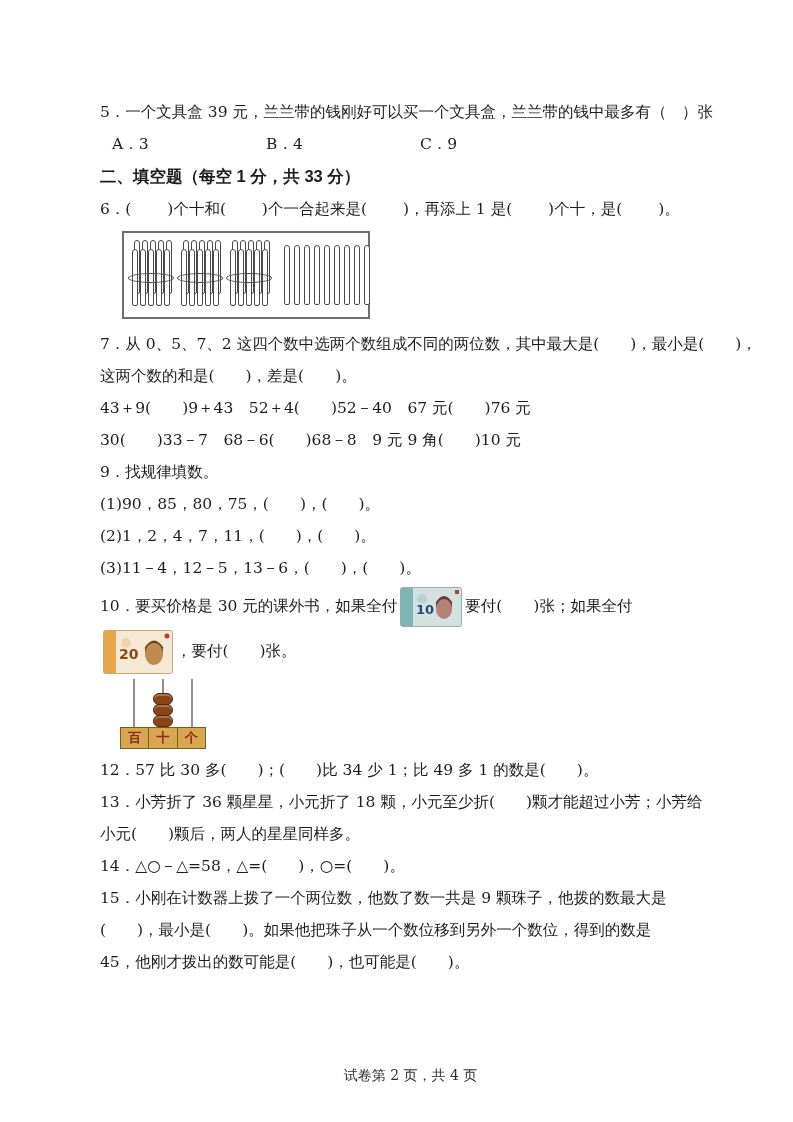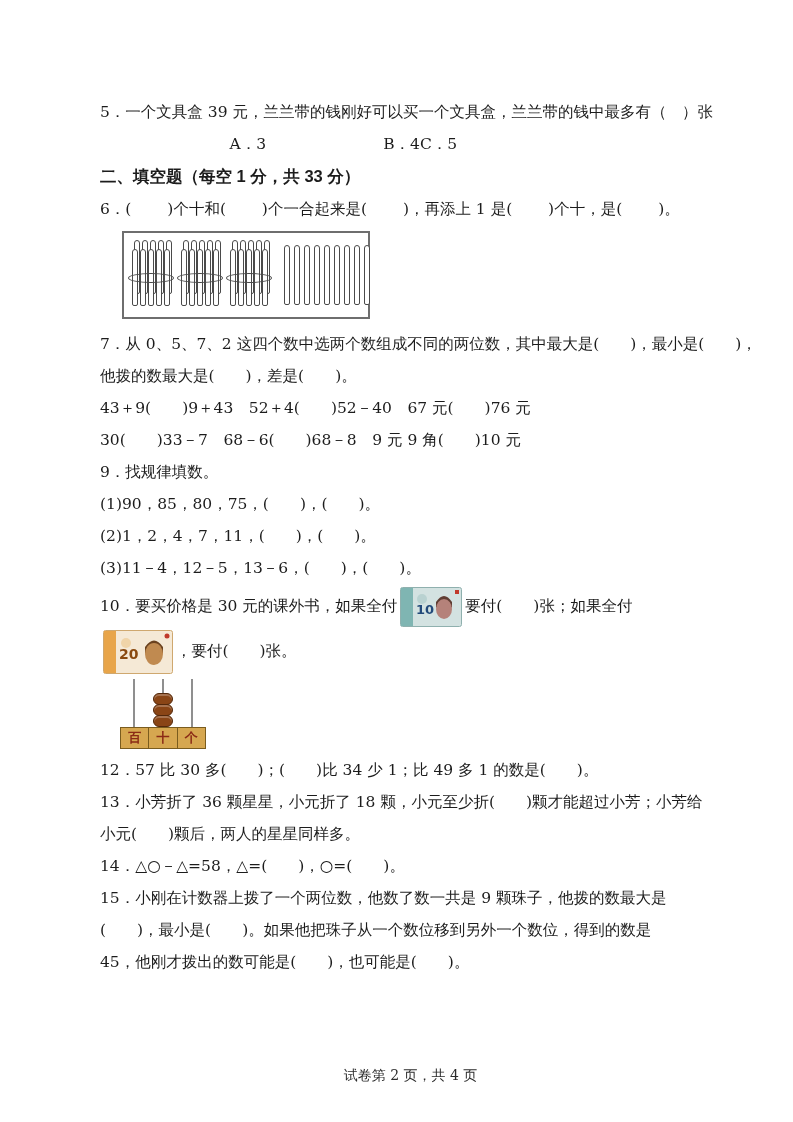--- a/index.html
+++ b/index.html
@@ -6,21 +6,21 @@
   html,body { background:#ffffff; }
   .page {
     position:relative; width:793px; height:1122px; margin:0 auto;
     background:#ffffff; overflow:hidden;
     font-family:"DejaVu Serif","Liberation Serif",serif;
     color:#1c1c1c; font-size:15.5px;
   }
   .content { padding:96px 70px 0 100px; }
   .tline { line-height:32px; white-space:nowrap; }
   .opts { line-height:32px; padding-left:12px; white-space:nowrap; }
-  .opts span { display:inline-block;text-align:right; }
+  .opts span { display:inline-block; }
   .opt-a,.opt-b { width:154px; }
   .sec-title {
     line-height:33px; font-weight:bold; font-size:16.5px;
     font-family:Liberation Sans, sans-serif;
   }
   
   .sticks-box {
     margin:6px 0 9px 22px; width:248px; height:88px;
     border:2px solid #6e6e6e; display:flex; align-items:flex-start;
     padding:5px 6px; background:#fff;
@@ -68,21 +68,21 @@
   }
 </style>
 </head>
 <body>
 
 <div class="page">
   <div class="content">
 
     <div class="tline">5．一个文具盒 39 元，兰兰带的钱刚好可以买一个文具盒，兰兰带的钱中最多有（　）张</div>
     <div class="opts">
-      <span class="opt-a">A．3</span><span class="opt-b">B．4</span><span class="opt-c">C．5</span>
+      <span class="opt-a">A．3</span><span class="opt-b">B．4</span><span class="opt-c">C．9</span>
     </div>
 
     <div class="sec-title">二、填空题（每空 1 分，共 33 分）</div>
 
     <div class="tline">6．(　　 )个十和(　　 )个一合起来是(　　 )，再添上 1 是(　　 )个十，是(　　 )。</div>
     <div class="sticks-box">
       <div class="bundles">
           <div class="bundle">
             <div class="stk" style="left: 4px; top: 2px; height: 54px;"></div>
             <div class="stk" style="left: 12px; top: 2px; height: 54px;"></div>
@@ -130,21 +130,21 @@
           <div class="single"></div>
           <div class="single"></div>
           <div class="single"></div>
           <div class="single"></div>
           <div class="single"></div>
           <div class="single"></div>
         </div>
     </div>
 
     <div class="tline">7．从 0、5、7、2 这四个数中选两个数组成不同的两位数，其中最大是(　　)，最小是(　　)，</div>
-    <div class="tline">他拨的数最大是(　　)，差是(　　)。</div>
+    <div class="tline">这两个数的和是(　　)，差是(　　)。</div>
 
     <div class="tline">43＋9(　　)9＋43　52＋4(　　)52－40　67 元(　　)76 元</div>
     <div class="tline">30(　　)33－7　68－6(　　)68－8　9 元 9 角(　　)10 元</div>
 
     <div class="tline">9．找规律填数。</div>
     <div class="tline">(1)90，85，80，75，(　　)，(　　)。</div>
     <div class="tline">(2)1，2，4，7，11，(　　)，(　　)。</div>
     <div class="tline">(3)11－4，12－5，13－6，(　　)，(　　)。</div>
 
     <div class="money-line">

